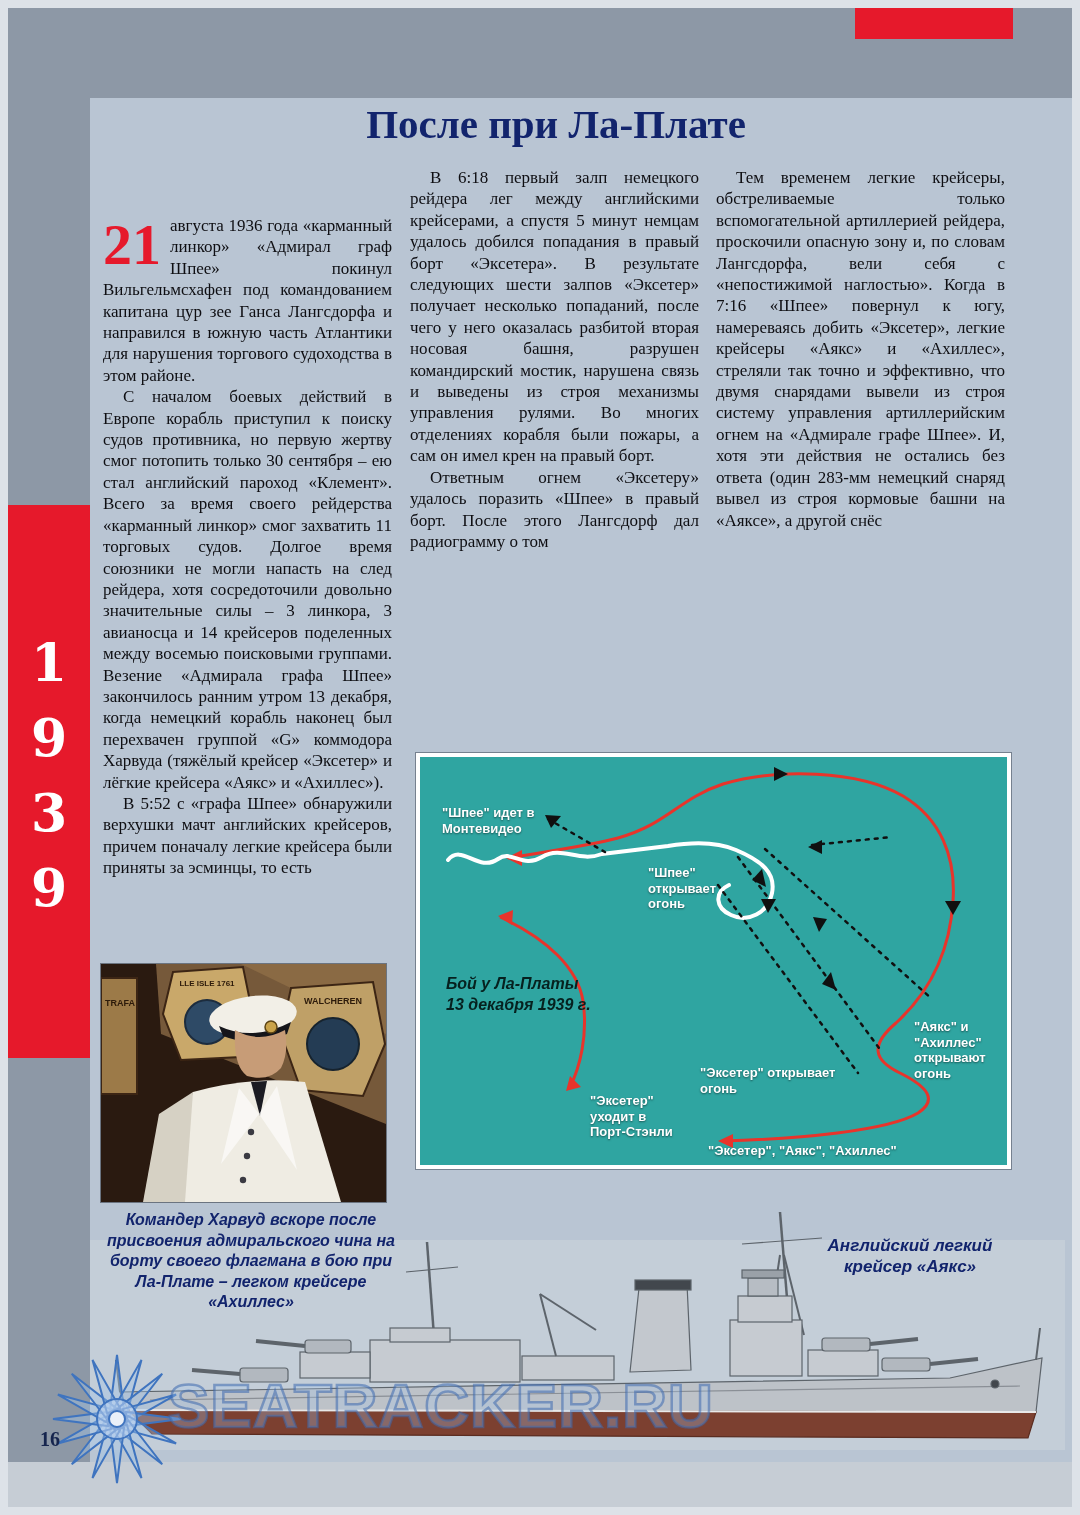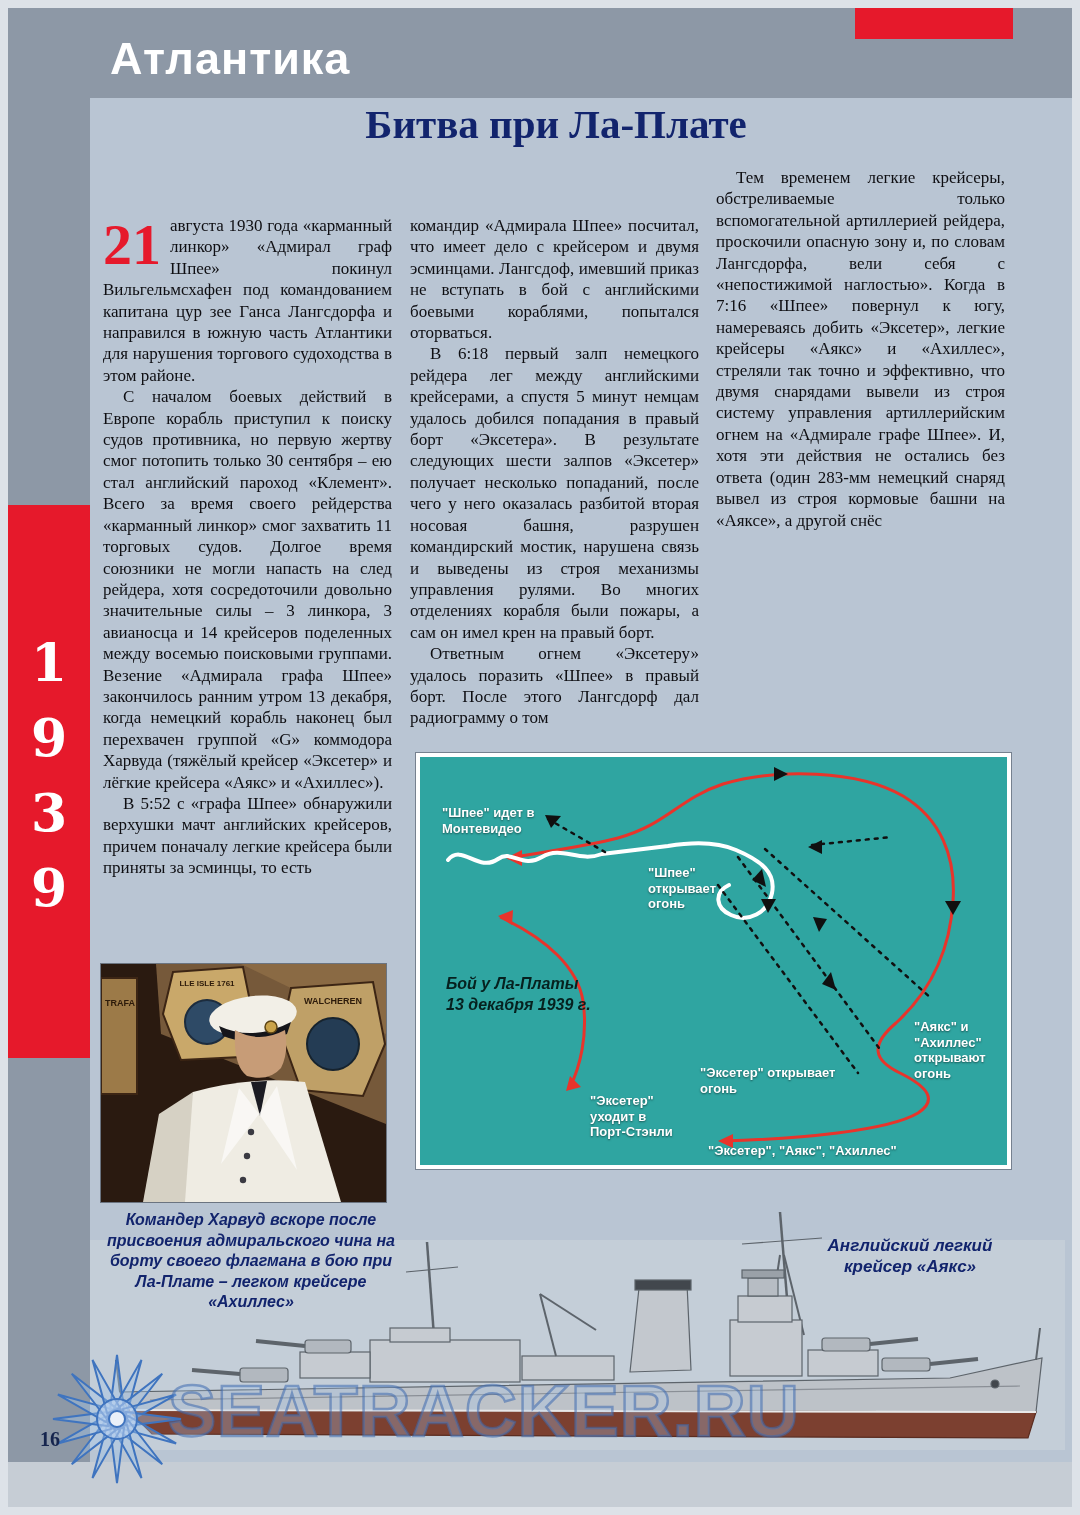--- a/index.html
+++ b/index.html
@@ -24,48 +24,46 @@
   .dropcap { float:left; color:#e6192b; font-weight:bold; font-size:58px; line-height:50px; padding:5px 9px 0 0; font-family:"Liberation Serif",serif; }
   .map-box { position:absolute; left:415px; top:752px; width:597px; height:418px; background:#ffffff; border:1px solid #76818f; padding:4px; z-index:3; }
   .map-inner { position:relative; width:587px; height:408px; background:#2fa5a1; overflow:hidden; }
   .map-inner svg { position:absolute; left:0; top:0; }
   .map-label { position:absolute; color:#ffffff; font-family:"Liberation Sans",sans-serif; font-weight:bold; font-size:13px; line-height:15.5px; white-space:pre-line; text-shadow:0 1px 2px rgba(0,0,0,.5); z-index:2; }
   .map-title { position:absolute; color:#06211f; font-family:"Liberation Sans",sans-serif; font-weight:bold; font-style:italic; font-size:16px; line-height:21px; white-space:pre-line; z-index:2; }
   .photo-box { position:absolute; left:100px; top:963px; width:287px; height:240px; border:1px solid #6b7480; z-index:3; background:#2a1a10; }
   .photo-caption { position:absolute; left:103px; top:1210px; width:296px; color:#12246d; font-family:"Liberation Sans",sans-serif; font-weight:bold; font-style:italic; font-size:16px; line-height:20.5px; z-index:5;text-align:center; }
   .ship-caption { position:absolute; left:800px; top:1236px; width:220px; text-align:center; color:#12246d; font-family:"Liberation Sans",sans-serif; font-weight:bold; font-style:italic; font-size:17px; line-height:20.5px; white-space:pre-line; z-index:5; }
   .ship-box { position:absolute; left:90px; top:1200px; width:975px; height:265px; z-index:3; }
-  .watermark-text { position:absolute; left:168px; top:1370px; font-family:"Liberation Sans",sans-serif; font-weight:bold; font-size:72px; letter-spacing:1px; color:rgba(165,198,235,.30); -webkit-text-stroke:2.5px rgba(62,105,175,.55); white-space:nowrap; z-index:6; }
+  .watermark-text { position:absolute; left:168px; top:1370px; font-family:"Liberation Sans",sans-serif; font-weight:bold; font-size:62px; letter-spacing:1px; color:rgba(165,198,235,.30); -webkit-text-stroke:2.5px rgba(62,105,175,.55); white-space:nowrap; z-index:6; }
   .star { position:absolute; left:48px; top:1350px; z-index:6; }
   .page-num { position:absolute; left:40px; top:1428px; color:#16254e; font-weight:bold; font-size:20px; font-family:"Liberation Serif",serif; z-index:7;text-align:center; }
 </style>
 </head>
 <body>
 
 <div class="page">
   <div class="inner-bg"></div>
   <div class="top-band"></div>
   <div class="left-band"></div>
   <div class="red-top"></div>
 
-  <div class="section-title">Атлантика</div>
-  <h1 class="article-title">Битва при Ла-Плате</h1>
+  <h1 class="article-title">После при Ла-Плате</h1>
 
   <div class="year-stripe">
     <span class="year-text">1939</span>
   </div>
 
   <div class="col col1">
-    <p class="cont"><span class="dropcap">21</span><span>августа 1930 года «карманный линкор» «Адмирал граф Шпее» покинул Вильгельмсхафен под командованием капитана цур зее Ганса Лангсдорфа и направился в южную часть Атлантики для нарушения торгового судоходства в этом районе.</span></p>
+    <p class="cont"><span class="dropcap">21</span><span>августа 1936 года «карманный линкор» «Адмирал граф Шпее» покинул Вильгельмсхафен под командованием капитана цур зее Ганса Лангсдорфа и направился в южную часть Атлантики для нарушения торгового судоходства в этом районе.</span></p>
     <p>С началом боевых действий в Европе корабль приступил к поиску судов противника, но первую жертву смог потопить только 30 сентября – ею стал английский пароход «Клемент». Всего за время своего рейдерства «карманный линкор» смог захватить 11 торговых судов. Долгое время союзники не могли напасть на след рейдера, хотя сосредоточили довольно значительные силы – 3 линкора, 3 авианосца и 14 крейсеров поделенных между восемью поисковыми группами. Везение «Адмирала графа Шпее» закончилось ранним утром 13 декабря, когда немецкий корабль наконец был перехвачен группой «G» коммодора Харвуда (тяжёлый крейсер «Эксетер» и лёгкие крейсера «Аякс» и «Ахиллес»).</p>
     <p>В 5:52 с «графа Шпее» обнаружили верхушки мачт английских крейсеров, причем поначалу легкие крейсера были приняты за эсминцы, то есть</p>
   </div>
 
   <div class="col col2">
-    <p class="cont">командир «Адмирала Шпее» посчитал, что имеет дело с крейсером и двумя эсминцами. Лангсдоф, имевший приказ не вступать в бой с английскими боевыми кораблями, попытался оторваться.</p>
     <p>В 6:18 первый залп немецкого рейдера лег между английскими крейсерами, а спустя 5 минут немцам удалось добился попадания в правый борт «Эксетера». В результате следующих шести залпов «Эксетер» получает несколько попаданий, после чего у него оказалась разбитой вторая носовая башня, разрушен командирский мостик, нарушена связь и выведены из строя механизмы управления рулями. Во многих отделениях корабля были пожары, а сам он имел крен на правый борт.</p>
     <p>Ответным огнем «Эксетеру» удалось поразить «Шпее» в правый борт. После этого Лангсдорф дал радиограмму о том</p>
   </div>
 
   <div class="col col3">
     <p>Тем временем легкие крейсеры, обстреливаемые только вспомогательной артиллерией рейдера, проскочили опасную зону и, по словам Лангсдорфа, вели себя с «непостижимой наглостью». Когда в 7:16 «Шпее» повернул к югу, намереваясь добить «Эксетер», легкие крейсеры «Аякс» и «Ахиллес», стреляли так точно и эффективно, что двумя снарядами вывели из строя систему управления артиллерийским огнем на «Адмирале графе Шпее». И, хотя эти действия не остались без ответа (один 283-мм немецкий снаряд вывел из строя кормовые башни на «Аяксе», а другой снёс</p>
   </div>
 
   <div class="map-box">
     <div class="map-inner">

